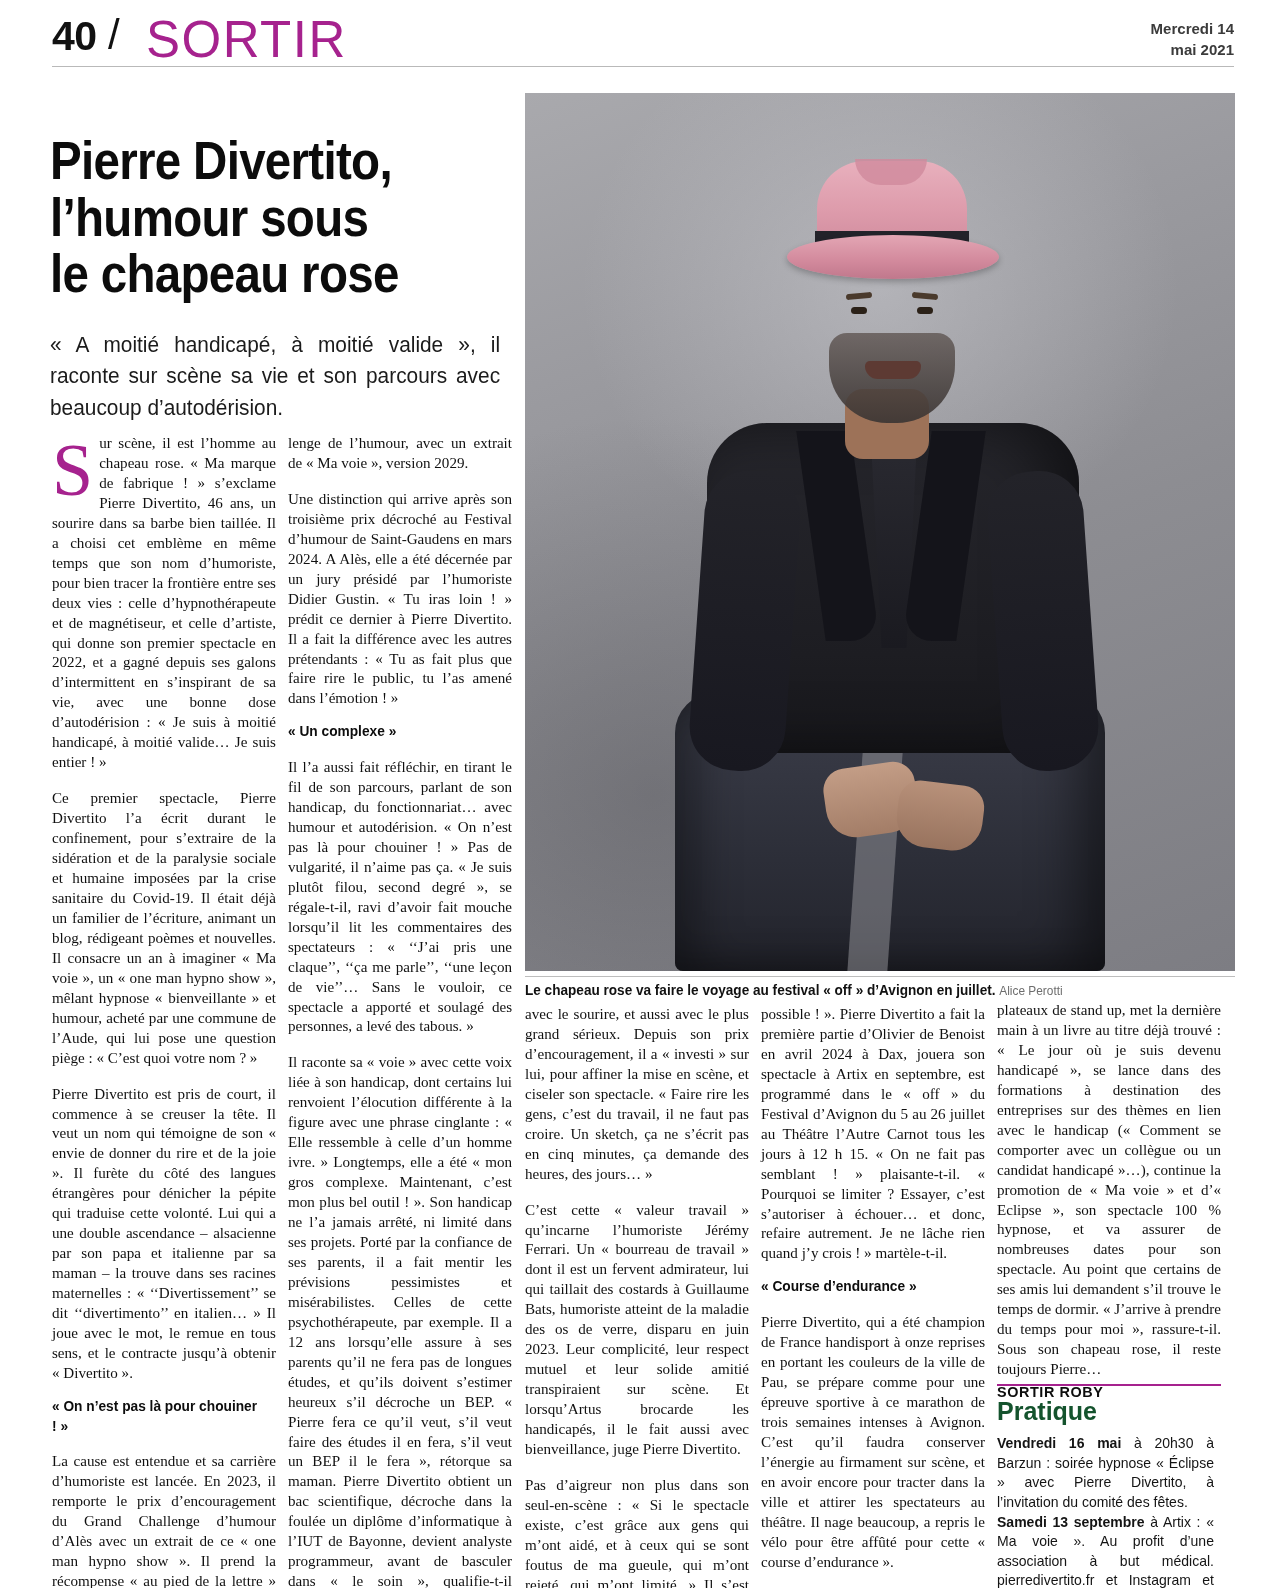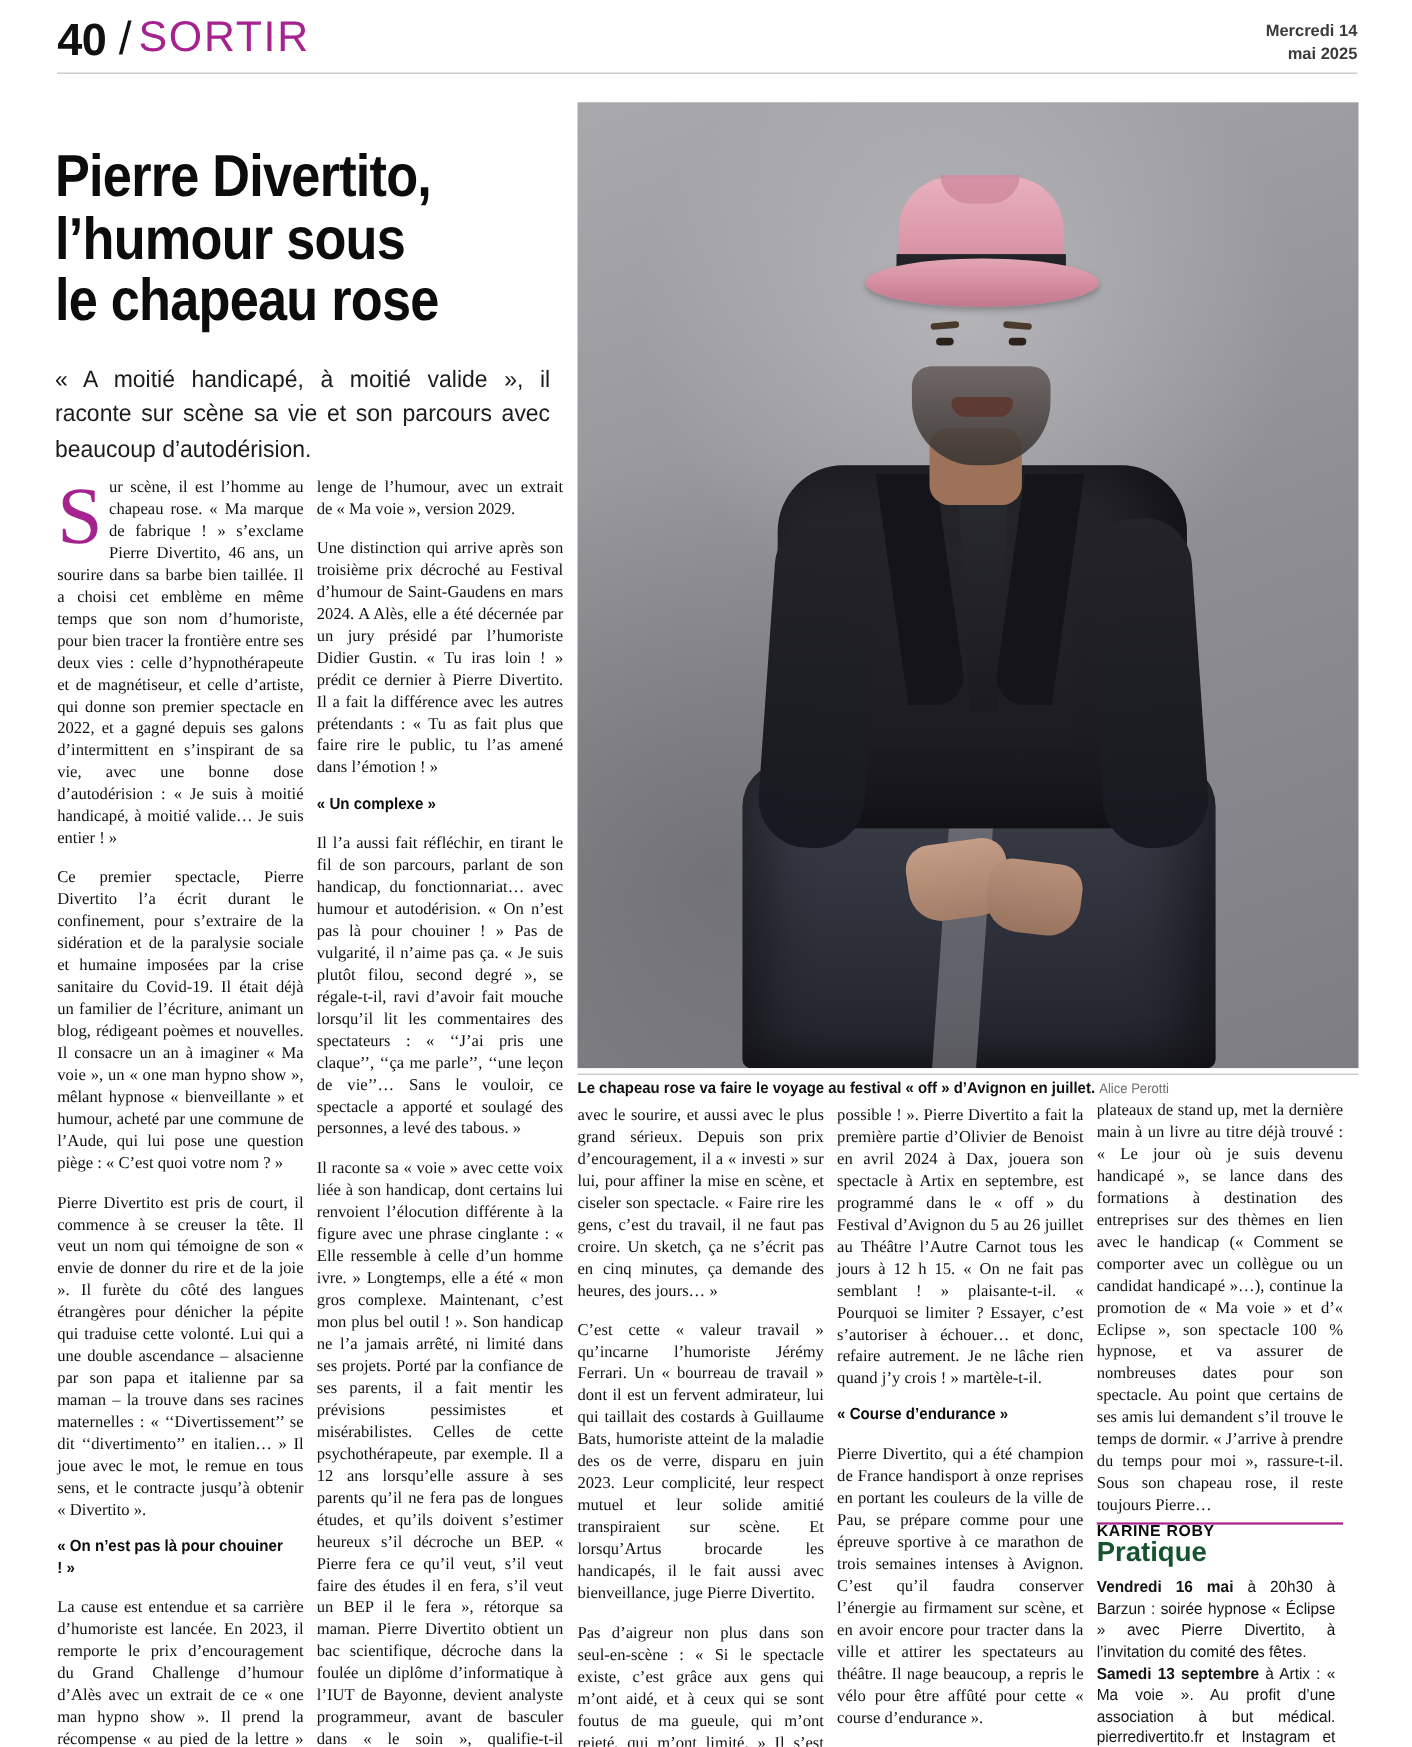--- a/index.html
+++ b/index.html
@@ -47,25 +47,25 @@
     left: 56px;
     top: 4px;
     font-family: "Liberation Sans", sans-serif;
     font-weight: 400;
     font-size: 42px;
     color: #111111;
     line-height: 1;
   }
   .rubric {
     position: absolute;
-    left: 74px;
+    left: 94px;
     top: 4px;
     font-family: "Liberation Sans", sans-serif;
     font-weight: 400;
-    font-size: 39px;
+    font-size: 51px;
     letter-spacing: 1.5px;
     color: #a6228e;
     line-height: 1;
   }
   .dateline {
     position: absolute;
     right: 0;
     top: 8px;
     text-align: right;
     font-family: "Liberation Sans", sans-serif;
@@ -351,21 +351,21 @@
 <body>
 
 <div class="page">
 
   <div class="masthead">
     <span class="folio">40</span>
     <span class="folio-sep">/</span>
     <span class="rubric">SORTIR</span>
     <div class="dateline">
       <div>Mercredi 14</div>
-      <div>mai 2025</div>
+      <div>mai 2021</div>
     </div>
   </div>
   <div class="rule-top"></div>
 
   <h1 class="headline">
     <span class="hl-line">Pierre Divertito,</span>
     <span class="hl-line">l’humour sous</span>
     <span class="hl-line">le chapeau rose</span>
   </h1>
 
@@ -432,21 +432,21 @@
 
   <div class="col col-4">
     <p>possible ! ». Pierre Divertito a fait la première partie d’Olivier de Benoist en avril 2024 à Dax, jouera son spectacle à Artix en septembre, est programmé dans le « off » du Festival d’Avignon du 5 au 26 juillet au Théâtre l’Autre Carnot tous les jours à 12 h 15. « On ne fait pas semblant ! » plaisante-t-il. « Pourquoi se limiter ? Essayer, c’est s’autoriser à échouer… et donc, refaire autrement. Je ne lâche rien quand j’y crois ! » martèle-t-il.</p>
     <p class="subhead">« Course d’endurance »</p>
     <p>Pierre Divertito, qui a été champion de France handisport à onze reprises en portant les couleurs de la ville de Pau, se prépare comme pour une épreuve sportive à ce marathon de trois semaines intenses à Avignon. C’est qu’il faudra conserver l’énergie au firmament sur scène, et en avoir encore pour tracter dans la ville et attirer les spectateurs au théâtre. Il nage beaucoup, a repris le vélo pour être affûté pour cette « course d’endurance ».</p>
     <p>Il a d’autres activités et projets dans sa musette : il organise des</p>
   </div>
 
   <div class="col col-5">
     <p>plateaux de stand up, met la dernière main à un livre au titre déjà trouvé : « Le jour où je suis devenu handicapé », se lance dans des formations à destination des entreprises sur des thèmes en lien avec le handicap (« Comment se comporter avec un collègue ou un candidat handicapé »…), continue la promotion de « Ma voie » et d’« Eclipse », son spectacle 100 % hypnose, et va assurer de nombreuses dates pour son spectacle. Au point que certains de ses amis lui demandent s’il trouve le temps de dormir. « J’arrive à prendre du temps pour moi », rassure-t-il. Sous son chapeau rose, il reste toujours Pierre…</p>
-    <p class="byline">KARINE ROBY</p>
+    <p class="byline">SORTIR ROBY</p>
   </div>
 
   <div class="pratique-rule"></div>
   <div class="pratique-title">Pratique</div>
   <div class="pratique-body">
     <p>
       <b>Vendredi 16 mai</b><span> à 20h30 à Barzun : soirée hypnose « Éclipse » avec Pierre Divertito, à l’invitation du comité des fêtes.</span>
     </p>
     <p>
       <b>Samedi 13 septembre</b><span> à Artix : « Ma voie ». Au profit d’une association à but médical. pierredivertito.fr et Instagram et Facebook.</span>

